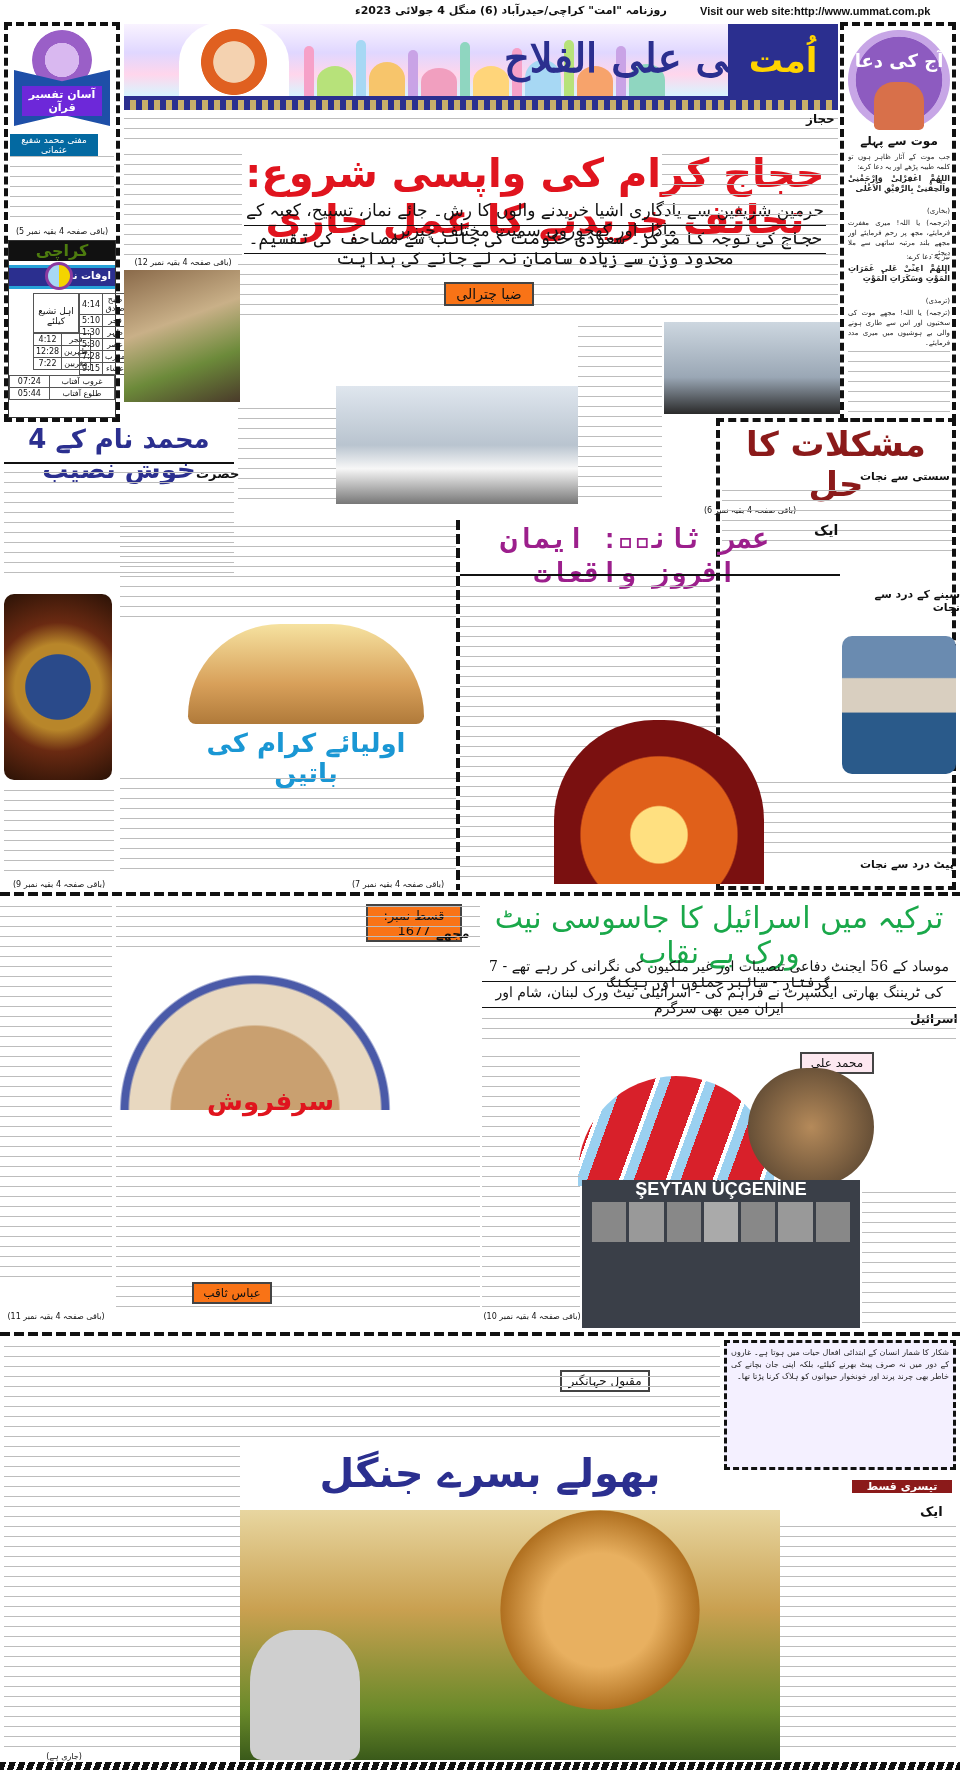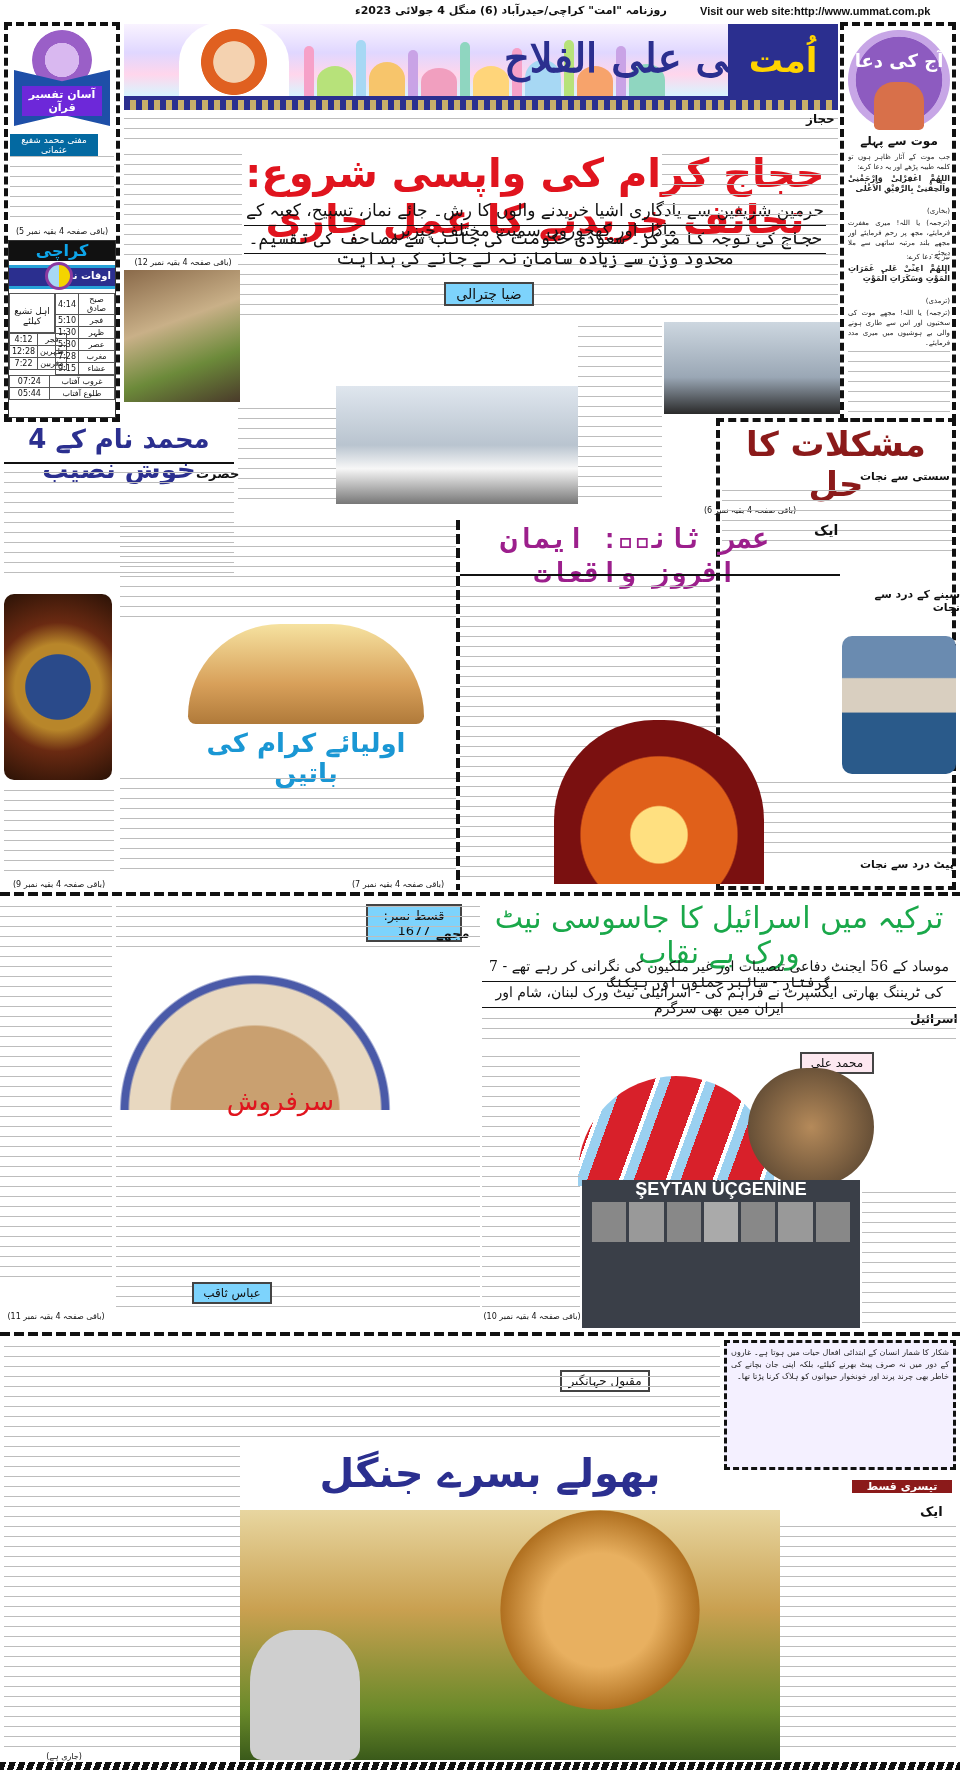--- a/index.html
+++ b/index.html
@@ -16,21 +16,21 @@
   .dome { width:36px; border-radius:50% 50% 0 0; }
   .masthead .banner-right { position:absolute; right:0; top:0; width:110px; height:100%; background:#2b2f8f; display:flex; align-items:center; justify-content:center; color:#ffd400; font-size:34px; font-weight:bold; }
   .masthead .azan { position:absolute; left:380px; top:10px; font-size:40px; color:#2b2f8f; font-weight:bold; font-family:"DejaVu Serif",serif; }
   .masthead .muezzin { position:absolute; left:55px; top:-2px; width:110px; height:100px; background:radial-gradient(circle at 50% 40%, #f4d2b0 0 25%, #e06020 26% 40%, #fff 41%); border-radius: 40% 40% 0 0; }
   .ornament { position:absolute; left:124px; top:100px; width:714px; height:10px; background: repeating-linear-gradient(90deg,#2b2f8f 0 6px,#c9b06a 6px 12px); }
   .side-logo { position:absolute; width:102px; height:100px; border-radius:50px; }
   .col-text { font-size:7px; line-height:10px; color:#222; text-align:justify; direction:rtl; overflow:hidden; }
   .lines { background: repeating-linear-gradient(180deg, transparent 0 6px, #bdbdbd 6px 7px, transparent 7px 10px); }
   .headline-red { color:#e0141e; font-weight:900; font-size:40px; direction:rtl; text-align:center; font-family:"DejaVu Sans",sans-serif; letter-spacing:-1px; }
   .subhead { font-size:17px; direction:rtl; text-align:center; color:#111; font-family:"DejaVu Serif",serif; border-bottom:1px solid #111; }
-  .byline { border:2px solid #444; background:#7dd3fc; font-size:14px; text-align:center; direction:rtl; padding:2px; }
+  .byline { border:2px solid #444; background:#f97316; font-size:14px; text-align:center; direction:rtl; padding:2px; }
   .photo { position:absolute; overflow:hidden; }
   .rule { position:absolute; background:#111; }
   .dashed-h { position:absolute; height:4px; background: repeating-linear-gradient(90deg,#111 0 10px,transparent 10px 14px); }
   .dashed-v { position:absolute; width:4px; background: repeating-linear-gradient(180deg,#111 0 10px,transparent 10px 14px); }
   .title-blue { color:#2b2f8f; font-weight:900; direction:rtl; text-align:center; }
   .title-maroon { color:#8b1a1a; font-weight:900; direction:rtl; text-align:center; }
   .title-purple { color:#9c1f8c; font-weight:900; direction:rtl; text-align:center; }
   .title-cyan { color:#1a97d4; font-weight:900; direction:rtl; text-align:center; }
   .title-green { color:#1aa84a; font-weight:400; direction:rtl; text-align:center; }
   .prayer-table { border-collapse:collapse; width:100%; font-size:8px; }
@@ -49,27 +49,27 @@
 <div class="abs" style="left:14px;top:30px;width:96px;height:100px;">
   <div style="position:absolute;left:18px;top:0;width:60px;height:60px;border-radius:30px;background:radial-gradient(circle,#d9b8f0 0 40%,#9a5fc7 41% 70%,#c9a3e6 71%);"></div>
   <div style="position:absolute;left:0;top:40px;width:96px;height:56px;background:#1e4fa8;clip-path:polygon(0 0,50% 20%,100% 0,100% 100%,50% 80%,0 100%);"></div>
   <div style="position:absolute;left:8px;top:56px;width:80px;background:#6d28d9;color:#fff;font-size:11px;font-weight:bold;text-align:center;direction:rtl;padding:2px 0;">آسان تفسیر قرآن</div>
 </div>
 <div class="abs" style="left:10px;top:134px;width:88px;background:#0369a1;color:#fff;font-size:9px;text-align:center;direction:rtl;padding:1px 0;">مفتی محمد شفیع عثمانی</div>
 <div class="abs col-text lines" style="left:10px;top:150px;width:104px;height:76px;"></div>
 <div class="abs cont" style="left:10px;top:227px;width:104px;">(باقی صفحہ 4 بقیہ نمبر 5)</div>
 
 <div class="abs" style="left:8px;top:240px;width:108px;height:178px;border:1px solid #333;">
-  <div style="background:#111;color:#0ea5e9;font-size:16px;font-weight:bold;text-align:center;direction:rtl;height:20px;line-height:20px;">کراچی</div>
+  <div style="background:#111;color:#4d7c0f;font-size:16px;font-weight:bold;text-align:center;direction:rtl;height:20px;line-height:20px;">کراچی</div>
   <div style="position:relative;height:24px;margin-top:4px;background:#2b2f8f;border-top:3px solid #27a2d8;border-bottom:3px solid #27a2d8;">
     <span style="position:absolute;right:4px;top:2px;color:#fff;font-size:10px;font-weight:bold;direction:rtl;">اوقات نماز</span>
     <span style="position:absolute;left:36px;top:-6px;width:28px;height:28px;border-radius:14px;background:conic-gradient(#f4d400 0 50%,#a7d8f4 50%);border:3px solid #8b3aa0;"></span>
   </div>
   <div style="display:flex;margin-top:4px;">
-    <div style="width:46px;">
+    <div style="width:46px;margin-left:24px;">
       <div style="height:40px;border:1px solid #555;font-size:9px;direction:rtl;text-align:center;padding-top:12px;">اہل تشیع کیلئے</div>
       <table class="prayer-table">
         <tbody>
             <tr>
               <td>4:12</td>
               <td>فجر</td>
             </tr>
         <tr>
               <td>12:28</td>
               <td>ظہرین</td>
@@ -235,21 +235,21 @@
   </div>
 </div>
 <div class="abs col-text lines" style="left:482px;top:1050px;width:98px;height:260px;"></div>
 <div class="abs col-text lines" style="left:862px;top:1186px;width:94px;height:140px;"></div>
 <div class="abs cont" style="left:482px;top:1312px;width:100px;">(باقی صفحہ 4 بقیہ نمبر 10)</div>
 
 <div class="abs byline" style="left:366px;top:904px;width:96px;font-size:13px;">قسط نمبر: 1677</div>
 <div class="abs" style="left:436px;top:926px;font-size:13px;font-weight:bold;direction:rtl;">مجھے</div>
 <div class="abs col-text lines" style="left:116px;top:900px;width:364px;height:52px;"></div>
 <div class="photo" style="left:110px;top:960px;width:290px;height:150px;border-radius:140px 140px 0 0;background:radial-gradient(circle at 50% 100%,#c9a070 0 40%,#e8d8c0 41% 60%,#4a5aa8 61% 64%,#fff 65%);"></div>
-<div class="abs" style="left:214px;top:1086px;width:120px;font-size:26px;font-weight:400;color:#e0141e;text-align:right;direction:rtl;">سرفروش</div>
+<div class="abs" style="left:214px;top:1086px;width:120px;font-size:26px;font-weight:700;color:#e0141e;text-align:left;direction:rtl;">سرفروش</div>
 <div class="abs col-text lines" style="left:116px;top:1130px;width:364px;height:180px;"></div>
 <div class="abs byline" style="left:192px;top:1282px;width:80px;font-size:12px;">عباس ثاقب</div>
 <div class="abs col-text lines" style="left:0;top:900px;width:112px;height:380px;"></div>
 <div class="abs cont" style="left:0;top:1312px;width:112px;">(باقی صفحہ 4 بقیہ نمبر 11)</div>
 
 <div class="dashed-h" style="left:0;top:1332px;width:960px;"></div>
 
 <div class="abs" style="left:724px;top:1340px;width:232px;height:130px;border:3px dashed #111;background:#f4f0ff;">
   <div class="col-text" style="padding:4px;font-size:8px;line-height:12px;">شکار کا شمار انسان کے ابتدائی افعال حیات میں ہوتا ہے۔ غاروں کے دور میں نہ صرف پیٹ بھرنے کیلئے، بلکہ اپنی جان بچانے کی خاطر بھی چرند پرند اور خونخوار حیوانوں کو ہلاک کرنا پڑتا تھا۔</div>
 </div>

